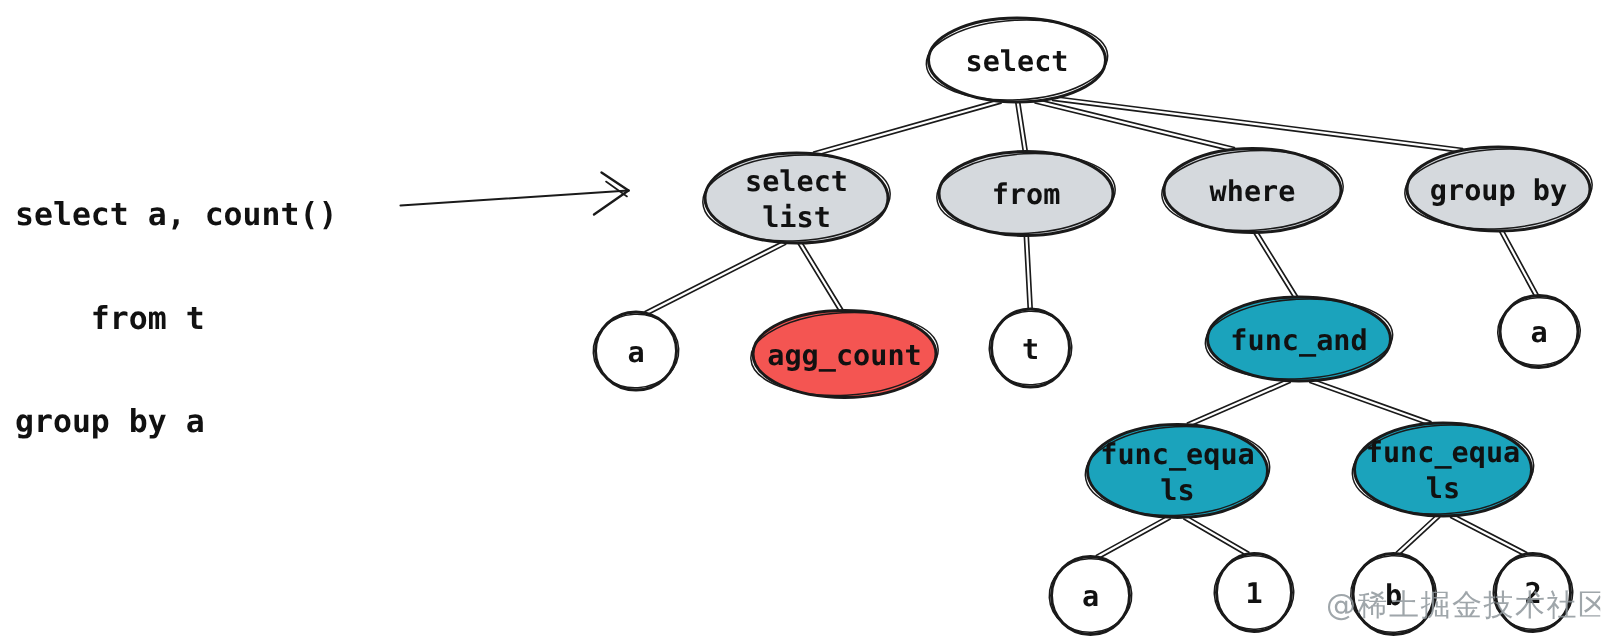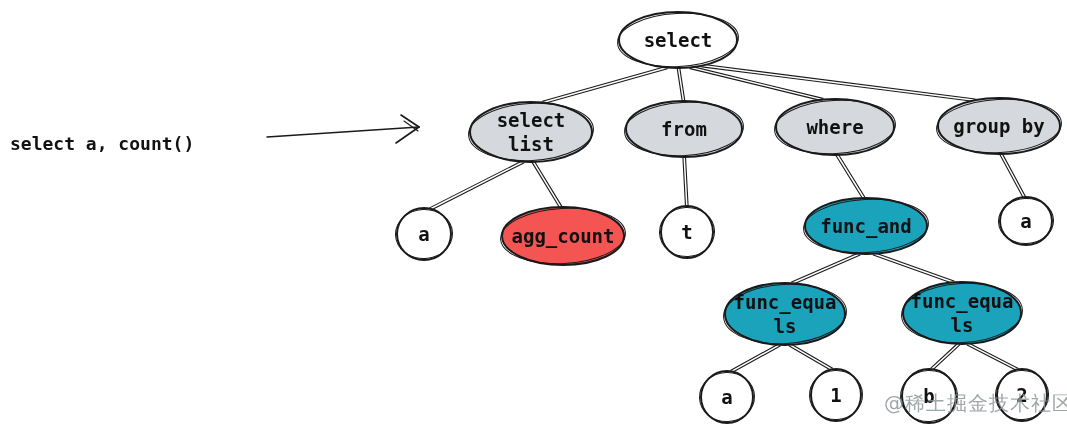--- a/index.html
+++ b/index.html
@@ -8,21 +8,21 @@
     width: 1067px;
     height: 429px;
     background: #ffffff;
     overflow: hidden;
     font-family: "DejaVu Sans Mono", "Liberation Mono", monospace;
   }
   #sql-block {
     position: absolute;
     left: 10px;
     top: 86px;
-    font-size: 18px;
+    font-size: 21px;
     font-weight: bold;
     line-height: 23px;
     color: #111111;
     white-space: pre;
   }
   #ast-svg { position: absolute; left: 0; top: 0; }
   #watermark {
     position: absolute;
     left: 884px;
     top: 390px;
@@ -34,20 +34,22 @@
     white-space: nowrap;
   }
 </style>
 </head>
 <body>
 
 <div id="stage">
 
   <div id="sql-block">
     <div>select a, count()</div>
+    <div>    from t</div>
+    <div>group by a</div>
   </div>
 
   <svg id="ast-svg" width="1067" height="429" viewBox="0 0 1067 429">
       <line x1="267" y1="137" x2="419" y2="127" stroke="#1a1a1a" stroke-width="1.4" stroke-linecap="round"></line>
       <line x1="401" y1="115" x2="419" y2="127" stroke="#1a1a1a" stroke-width="1.6" stroke-linecap="round"></line>
       <line x1="396" y1="143" x2="419" y2="127" stroke="#1a1a1a" stroke-width="1.6" stroke-linecap="round"></line>
       <line x1="404" y1="121" x2="418" y2="131" stroke="#1a1a1a" stroke-width="1.1" stroke-linecap="round"></line>
       <line x1="667.3639010849485" y1="68.76120414933433" x2="543.1118959919608" y2="103.81384274946669" stroke="#1a1a1a" stroke-width="1.1" stroke-linecap="round"></line>
       <line x1="666.6579703166059" y1="66.25887288623039" x2="542.4059652236182" y2="101.31151148636275" stroke="#1a1a1a" stroke-width="1.1" stroke-linecap="round"></line>
       <line x1="679.7569008244949" y1="67.80222859460378" x2="684.8131113140382" y2="100.80405097417821" stroke="#1a1a1a" stroke-width="1.1" stroke-linecap="round"></line>

